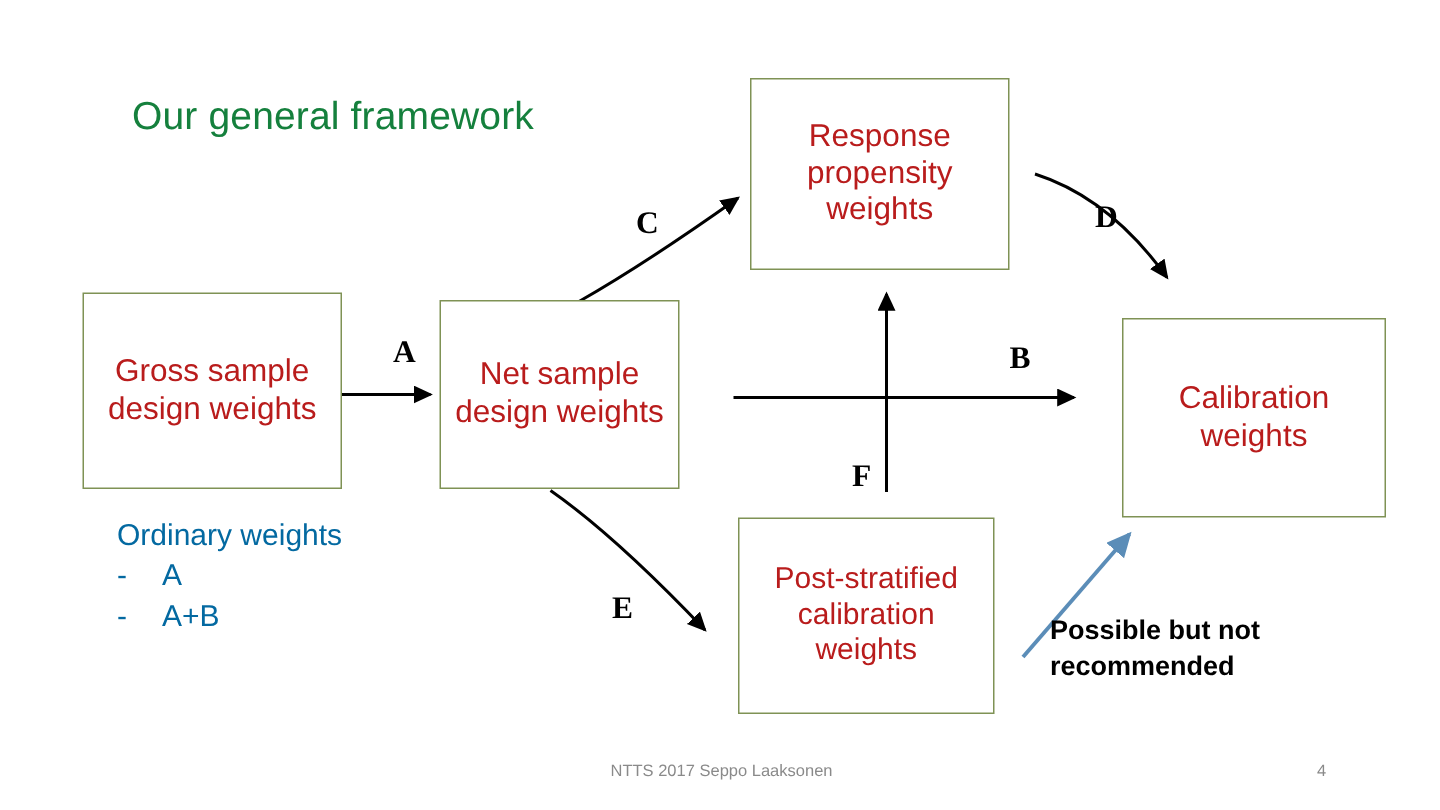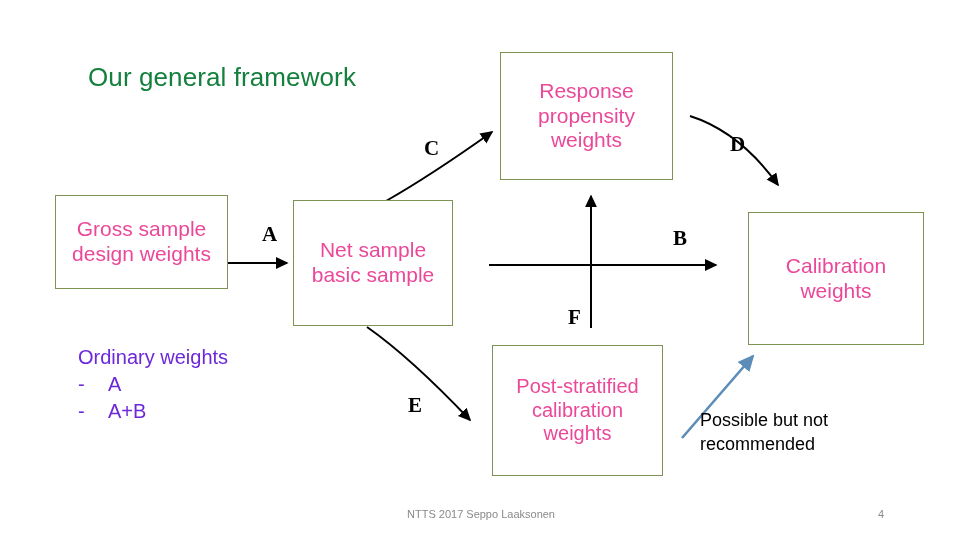--- a/index.html
+++ b/index.html
@@ -38,28 +38,28 @@
   
   .node {
     position: absolute;
     box-sizing: border-box;
     border: 1.5px solid #7f9255;
     background: #ffffff;
     display: flex;
     align-items: center;
     justify-content: center;
     text-align: center;
-    color: #ec4899;
+    color: #b91c1c;
     font-size: 21px;
     line-height: 1.18;
     padding: 2px 6px;
   }
   .node span { display: block; width: 100%; }
 
-  #node-gross      { left: 55px;  top: 195px; width: 173px; height: 94px; }
+  #node-gross      { left: 55px;  top: 195px; width: 173px; height: 131px; }
   #node-net        { left: 293px; top: 200px; width: 160px; height: 126px; }
   #node-response   { left: 500px; top: 52px;  width: 173px; height: 128px; }
   #node-calib      { left: 748px; top: 212px; width: 176px; height: 133px; }
   #node-post       { left: 492px; top: 345px; width: 171px; height: 131px; }
   #node-post       { font-size: 20px; }
 
   
   #arrows {
     position: absolute;
     left: 0; top: 0;
@@ -81,21 +81,21 @@
   #label-d { left: 730px; top: 132px; }
   #label-b { left: 673px; top: 226px; }
   #label-e { left: 408px; top: 393px; }
   #label-f { left: 568px; top: 305px; }
 
   
   .ordinary {
     position: absolute;
     left: 78px;
     top: 344px;
-    color: #6d28d9;
+    color: #0369a1;
     font-size: 20px;
     line-height: 1.36;
     white-space: nowrap;
   }
   .ordinary .heading { display: block; }
   .ordinary .row { display: block; }
   .ordinary .dash {
     display: inline-block;
     width: 30px;
   }
@@ -103,21 +103,21 @@
   
   .note {
     position: absolute;
     left: 700px;
     top: 408px;
     font-size: 18px;
     color: #000000;
     line-height: 1.35;
     white-space: nowrap;
   }
-  .note span { display: block; }
+  .note span { display: block; font-weight: bold; }
 
   
   .footer-text {
     position: absolute;
     left: 407px;
     top: 508px;
     font-size: 11px;
     color: #8a8a8a;
   }
   .footer-page {
@@ -158,21 +158,21 @@
     <line x1="591" y1="328" x2="591" y2="196" stroke="#000000" stroke-width="2" marker-end="url(#ah)"></line>
 
     <line x1="682" y1="438" x2="753" y2="356" stroke="#5b8db8" stroke-width="2.6" marker-end="url(#ahblue)"></line>
   </svg>
 
   <div class="node" id="node-gross">
     <span>Gross sample design weights</span>
   </div>
 
   <div class="node" id="node-net">
-    <span>Net sample basic sample</span>
+    <span>Net sample design weights</span>
   </div>
 
   <div class="node" id="node-response">
     <span>Response propensity weights</span>
   </div>
 
   <div class="node" id="node-calib">
     <span>Calibration weights</span>
   </div>
 

